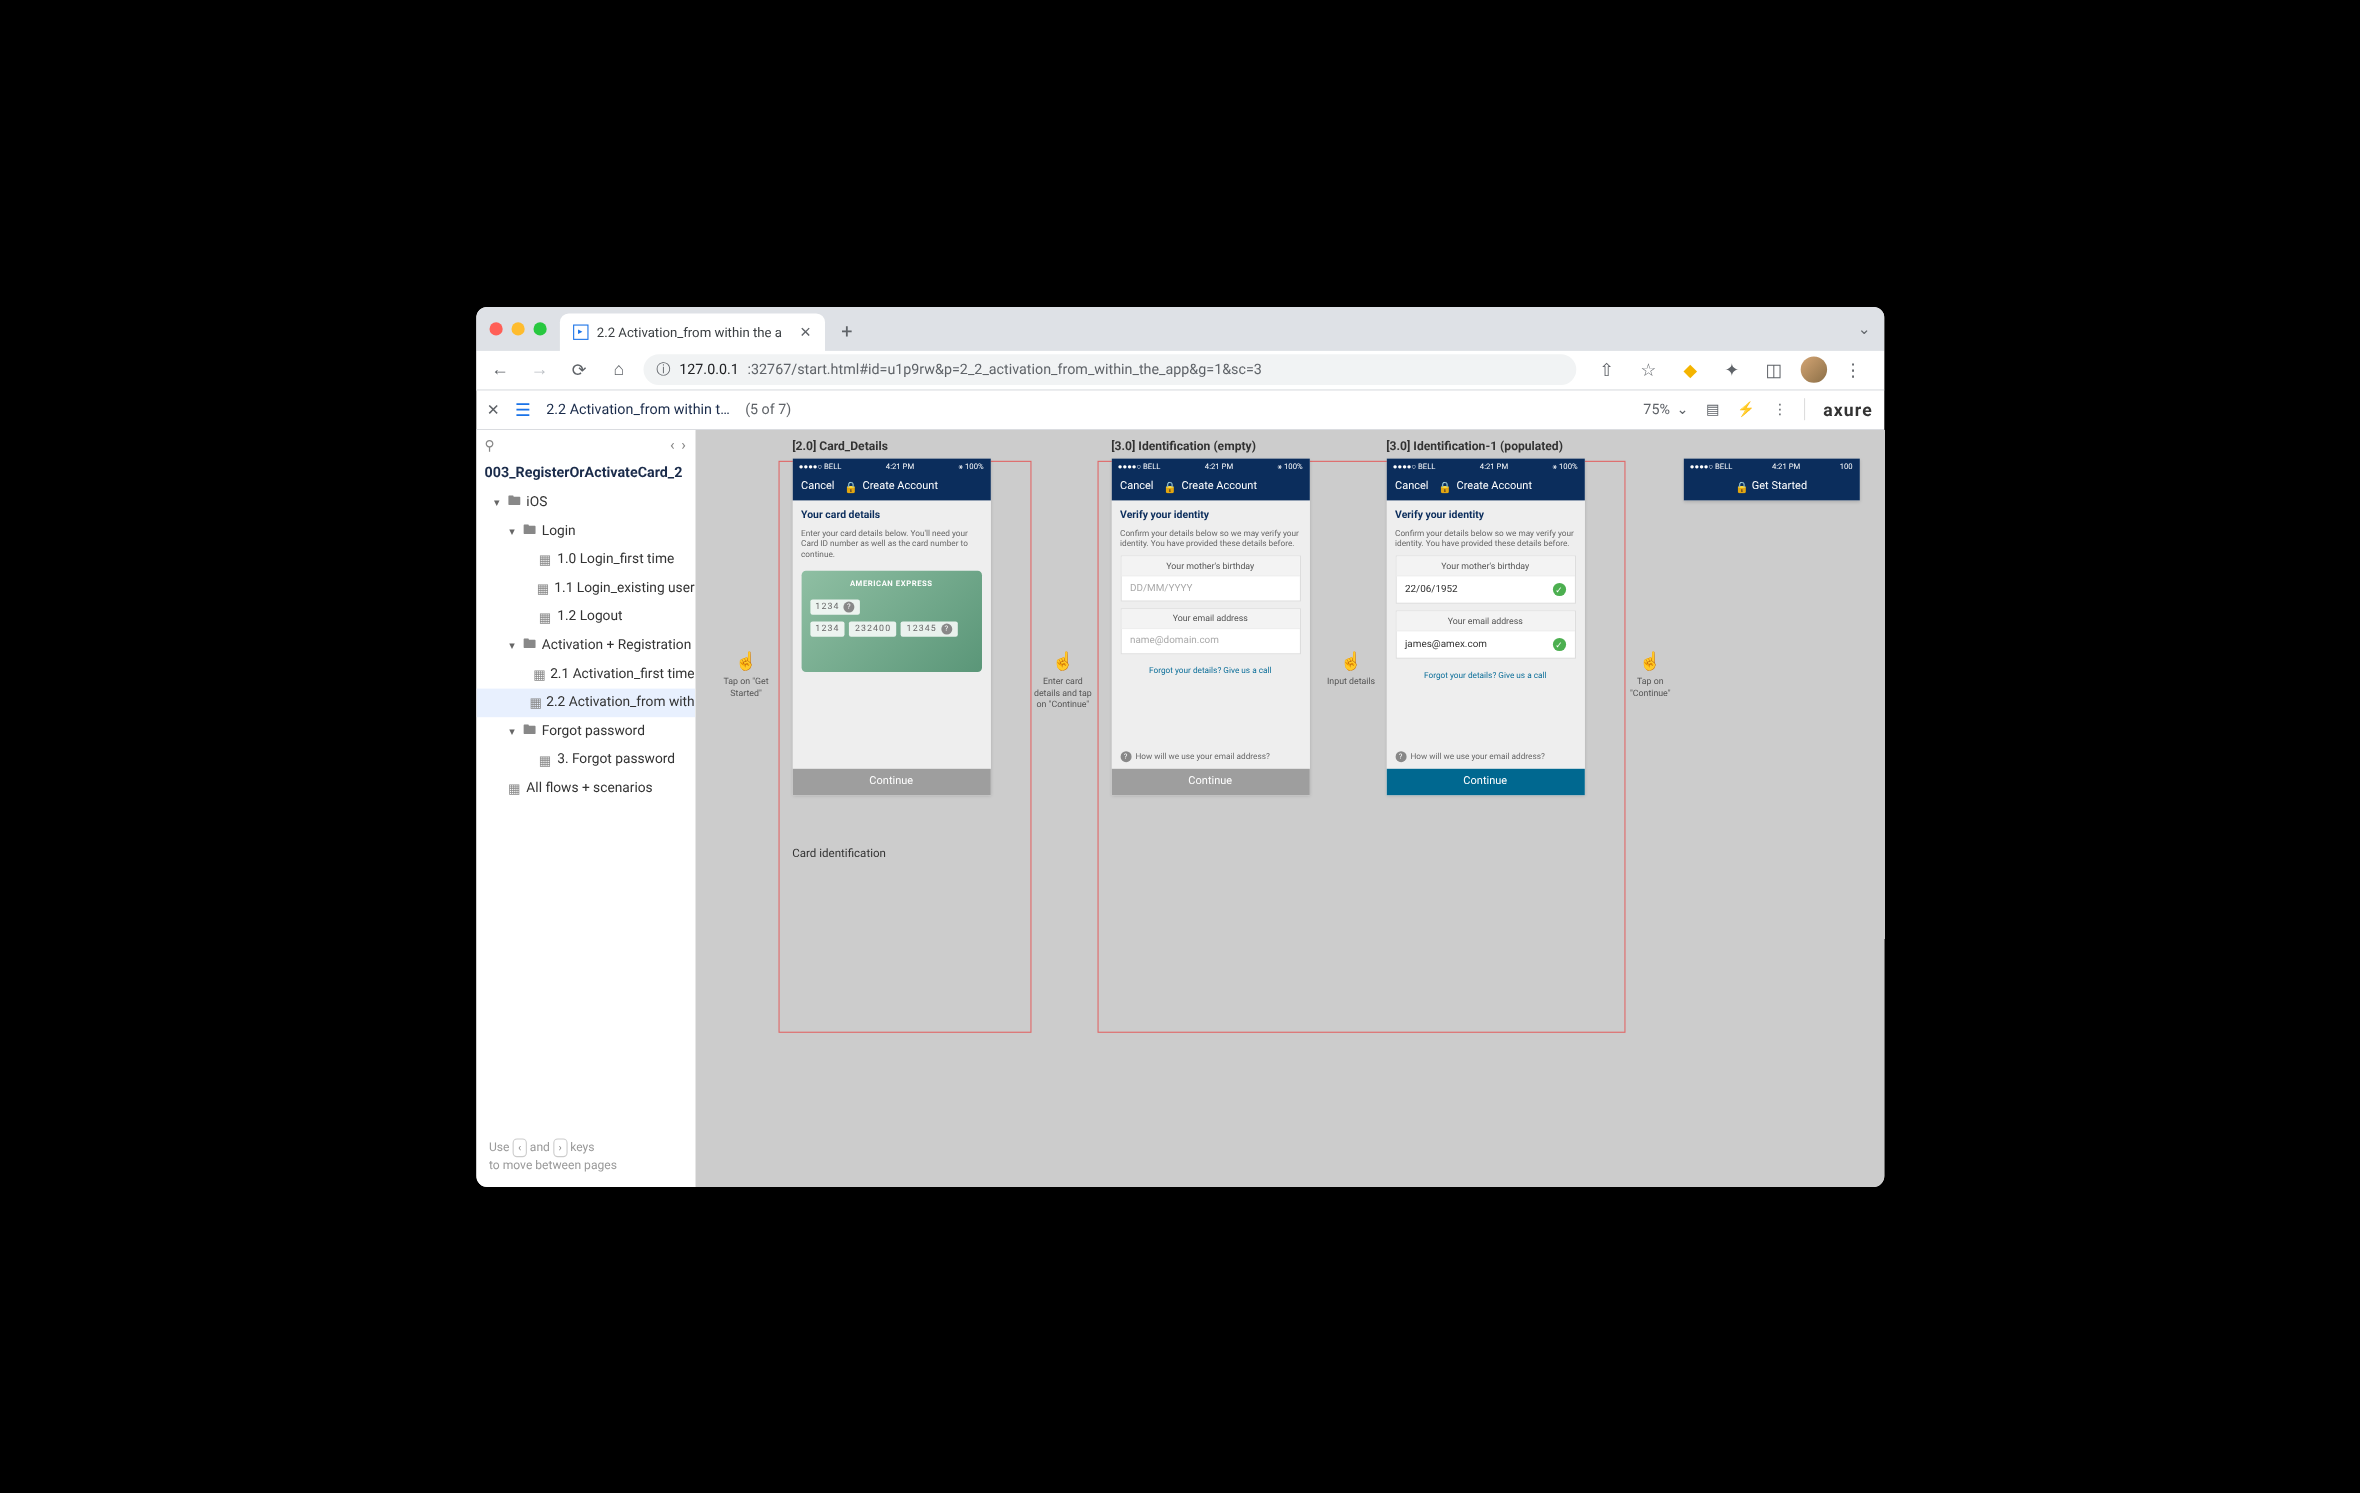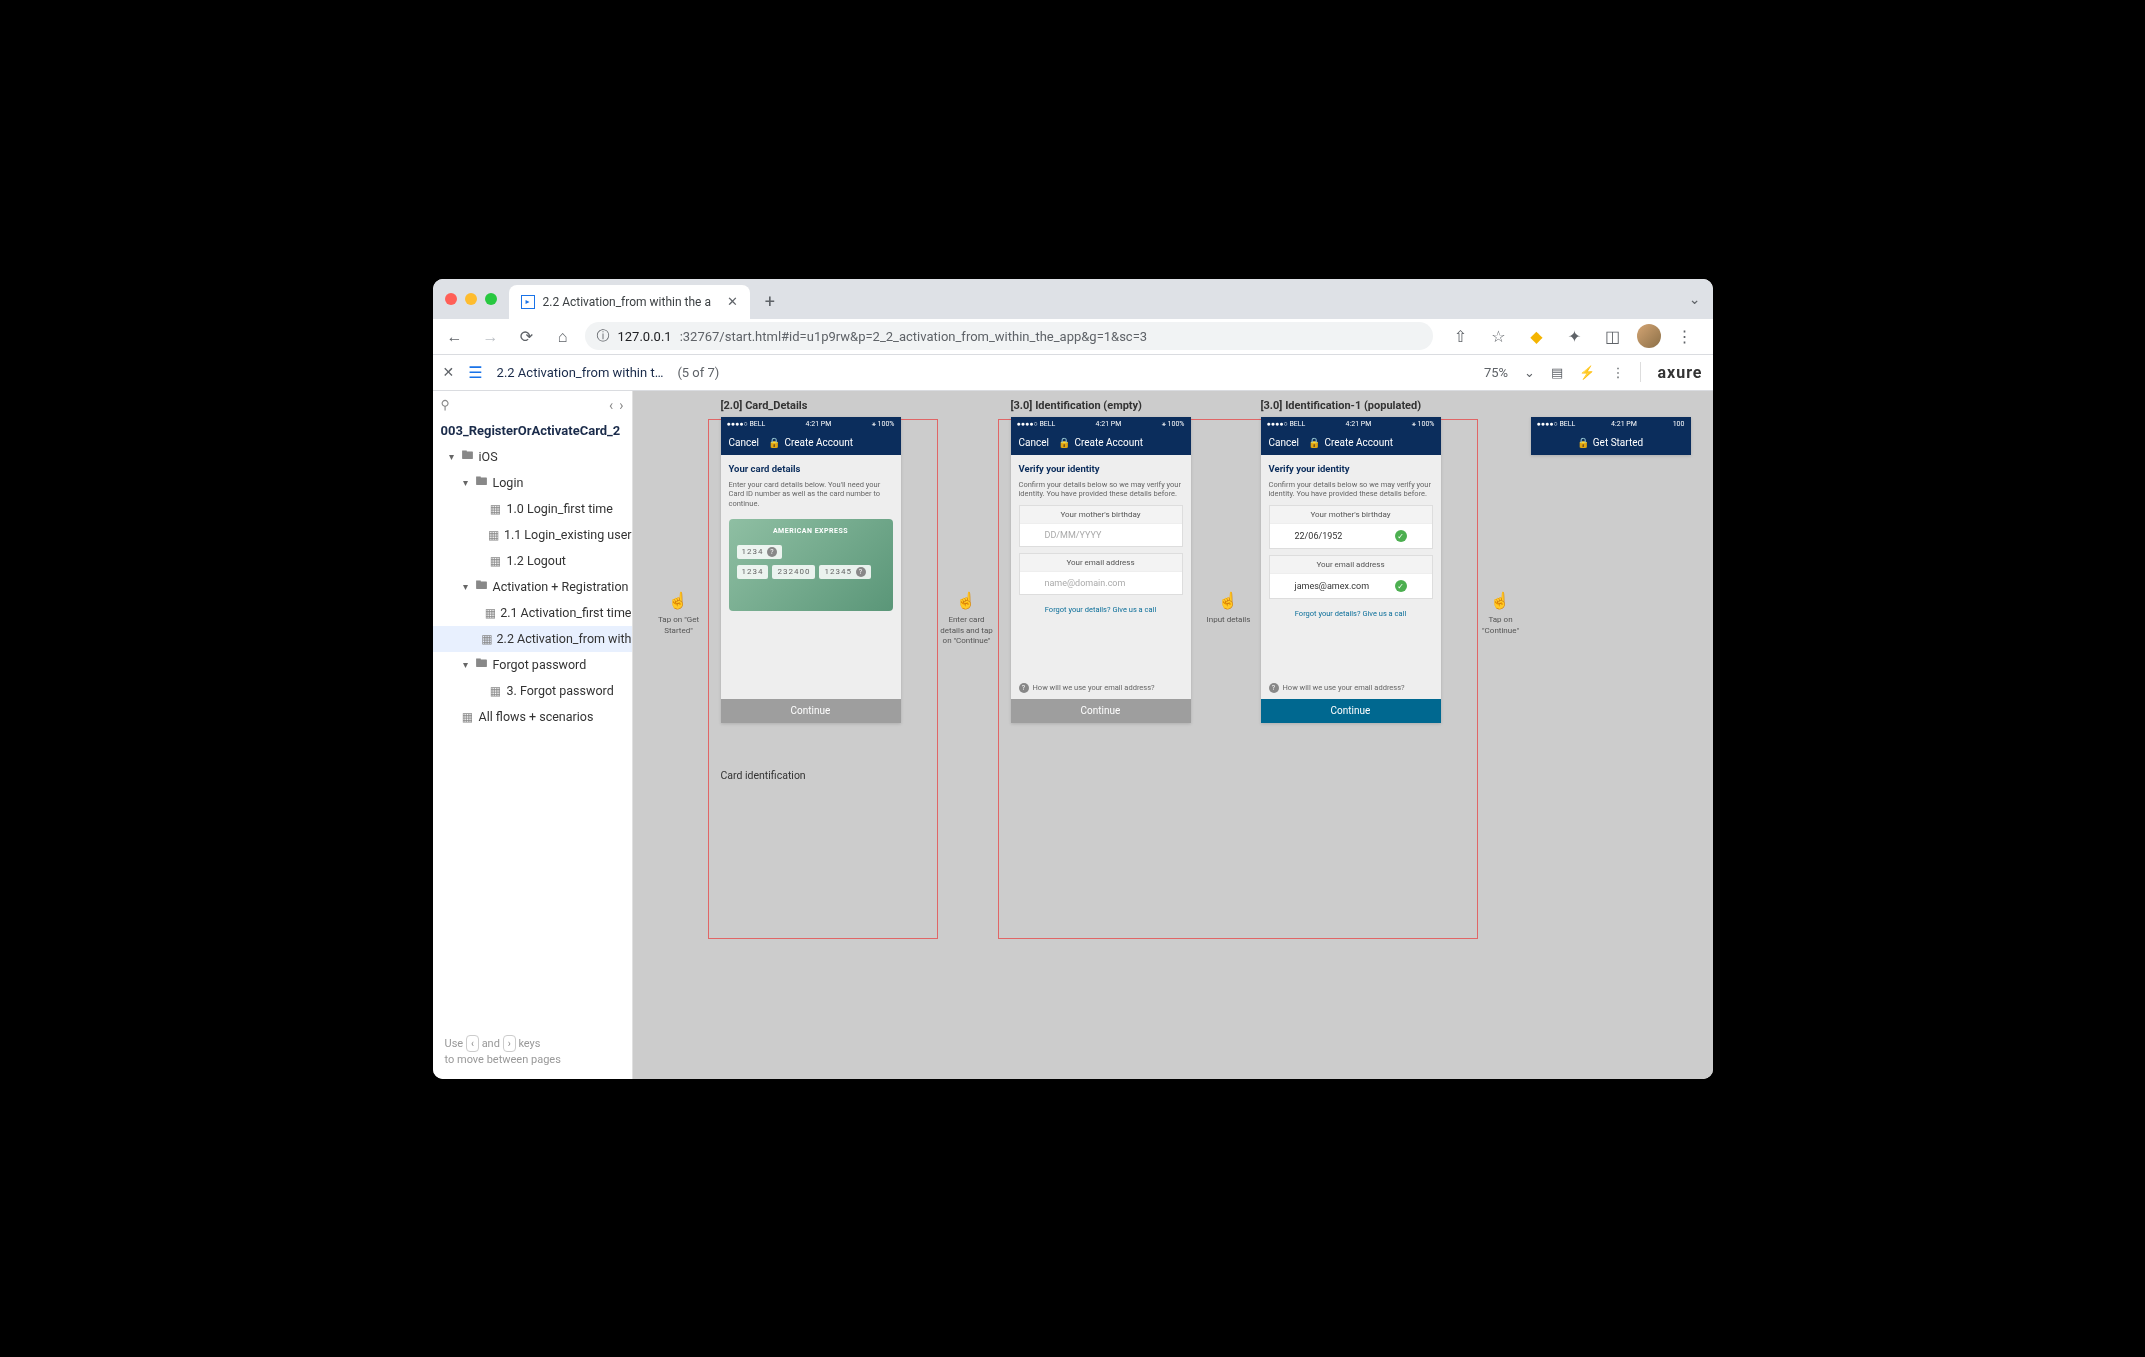--- a/index.html
+++ b/index.html
@@ -19,21 +19,21 @@
   .tbtn{width:28px;height:28px;display:flex;align-items:center;justify-content:center;color:#5f6368;cursor:pointer;border-radius:50%}
   .tbtn.dis{color:#bdc1c6}
   .url{flex:1;height:28px;background:#f1f3f4;border-radius:14px;display:flex;align-items:center;padding:0 12px;gap:8px;font-size:13px;color:#5f6368}
   .url .host{color:#202124}
   .ricons{display:flex;align-items:center;gap:10px;padding:0 6px}
   .avatar{width:24px;height:24px;border-radius:50%;background:linear-gradient(135deg,#d4a574,#8b6f47)}
   
   .axhdr{height:36px;border-bottom:1px solid #dadce0;display:flex;align-items:center;padding:0 10px;gap:14px;font-size:13px;color:#5f6368}
   .axhdr .left{display:flex;align-items:center;gap:14px}
   .axhdr .right{margin-left:auto;display:flex;align-items:center;gap:16px}
-  .axhdr .zoom{display:flex;align-items:center;gap:16px}
+  .axhdr .zoom{display:flex;align-items:center;gap:6px}
   .axlogo{font-weight:700;letter-spacing:1px;font-size:16px;color:#333}
   .hamb{color:#1a73e8;font-size:16px}
   .xbtn{color:#5f6368;font-size:14px;cursor:pointer}
   
   .main{flex:1;display:flex;overflow:hidden}
   .sidebar{width:200px;border-right:1px solid #e0e0e0;background:#fff;display:flex;flex-direction:column;font-size:12.5px;color:#333}
   .sidehdr{height:28px;display:flex;align-items:center;padding:0 8px;justify-content:space-between;color:#888}
   .sidehdr .nav{display:flex;gap:6px}
   .sidehdr .nav span{cursor:pointer;font-size:14px}
   .proj{font-weight:700;font-size:13px;padding:4px 8px 6px;color:#1a2b4a}
@@ -62,21 +62,21 @@
   .body{background:#eee;flex:1;padding:8px;display:flex;flex-direction:column;gap:6px;min-height:268px}
   .h{font-size:9.5px;font-weight:700;color:#0b2d5c}
   .sub{font-size:7.5px;color:#666;line-height:1.3}
   .card{background:#6ba68a;background:linear-gradient(135deg,#8fbfa3,#5a9678);border-radius:4px;padding:8px;color:#fff;font-size:8px;position:relative;height:92px;margin-top:4px}
   .card .brand{font-size:7px;letter-spacing:.5px;font-weight:700;text-align:center;margin-bottom:10px}
   .card .slot{background:rgba(255,255,255,.85);color:#666;padding:2px 5px;border-radius:2px;font-size:8px;letter-spacing:1px;display:inline-flex;align-items:flex-start;gap:4px}
   .card .slot .q{width:10px;height:10px;border-radius:50%;background:#888;color:#fff;font-size:7px;display:inline-flex;align-items:center;justify-content:center}
   .card .r2{margin-top:6px;display:flex;gap:4px}
   .fld{background:#fff;border:1px solid #ddd}
   .fldh{font-size:8px;color:#555;text-align:center;padding:4px;background:#f3f3f3;border-bottom:1px solid #eee}
-  .fldi{padding:6px 25px;font-size:9px;color:#aaa;display:flex;align-items:center;justify-content:space-between}
+  .fldi{padding:6px 8px;font-size:9px;color:#aaa;display:flex;align-items:center;justify-content:space-between}
   .fldi.filled{color:#333}
   .chk{width:12px;height:12px;border-radius:50%;background:#4caf50;color:#fff;font-size:8px;display:inline-flex;align-items:center;justify-content:center}
   .link{font-size:7.5px;color:#0b6e99;text-align:center;margin-top:4px}
   .info{font-size:7.5px;color:#666;display:flex;align-items:center;gap:4px;margin-top:auto}
   .info .q{width:10px;height:10px;border-radius:50%;background:#888;color:#fff;font-size:7px;display:inline-flex;align-items:center;justify-content:center}
   .btn{height:24px;display:flex;align-items:center;justify-content:center;color:#fff;font-size:10px;margin:0 -8px -8px}
   .btn.gray{background:#9e9e9e}
   .btn.blue{background:#006890}
   .cap{position:absolute;font-size:10.5px;color:#333;width:180px;line-height:1.35}
   .c1{left:88px;top:378px}

